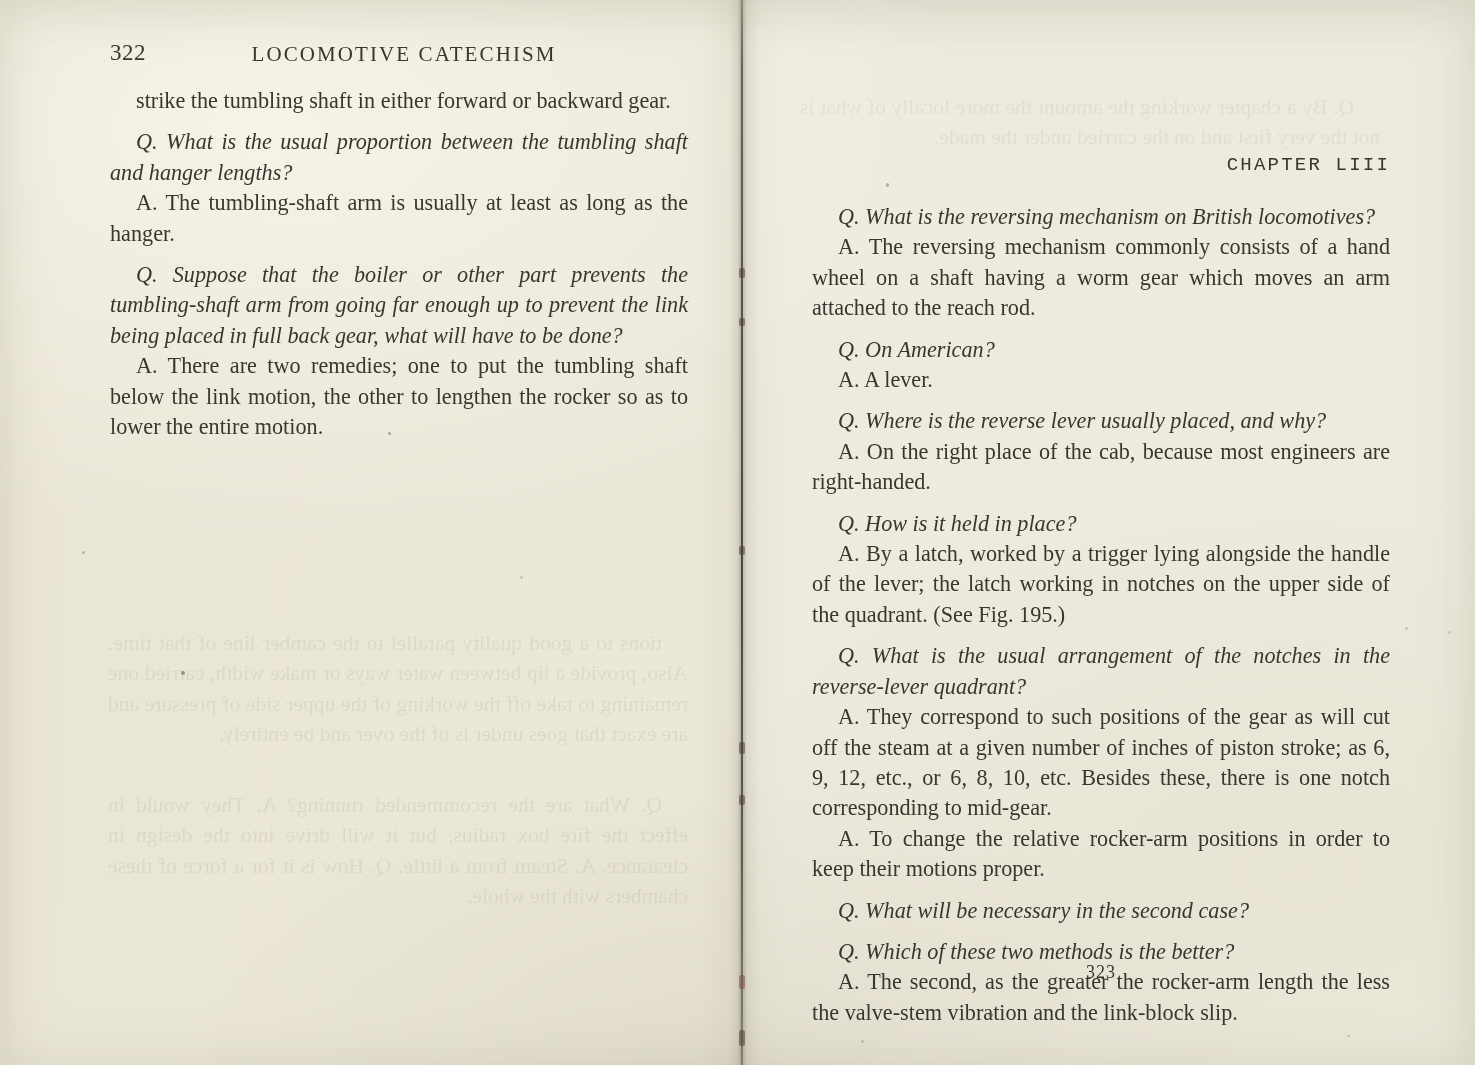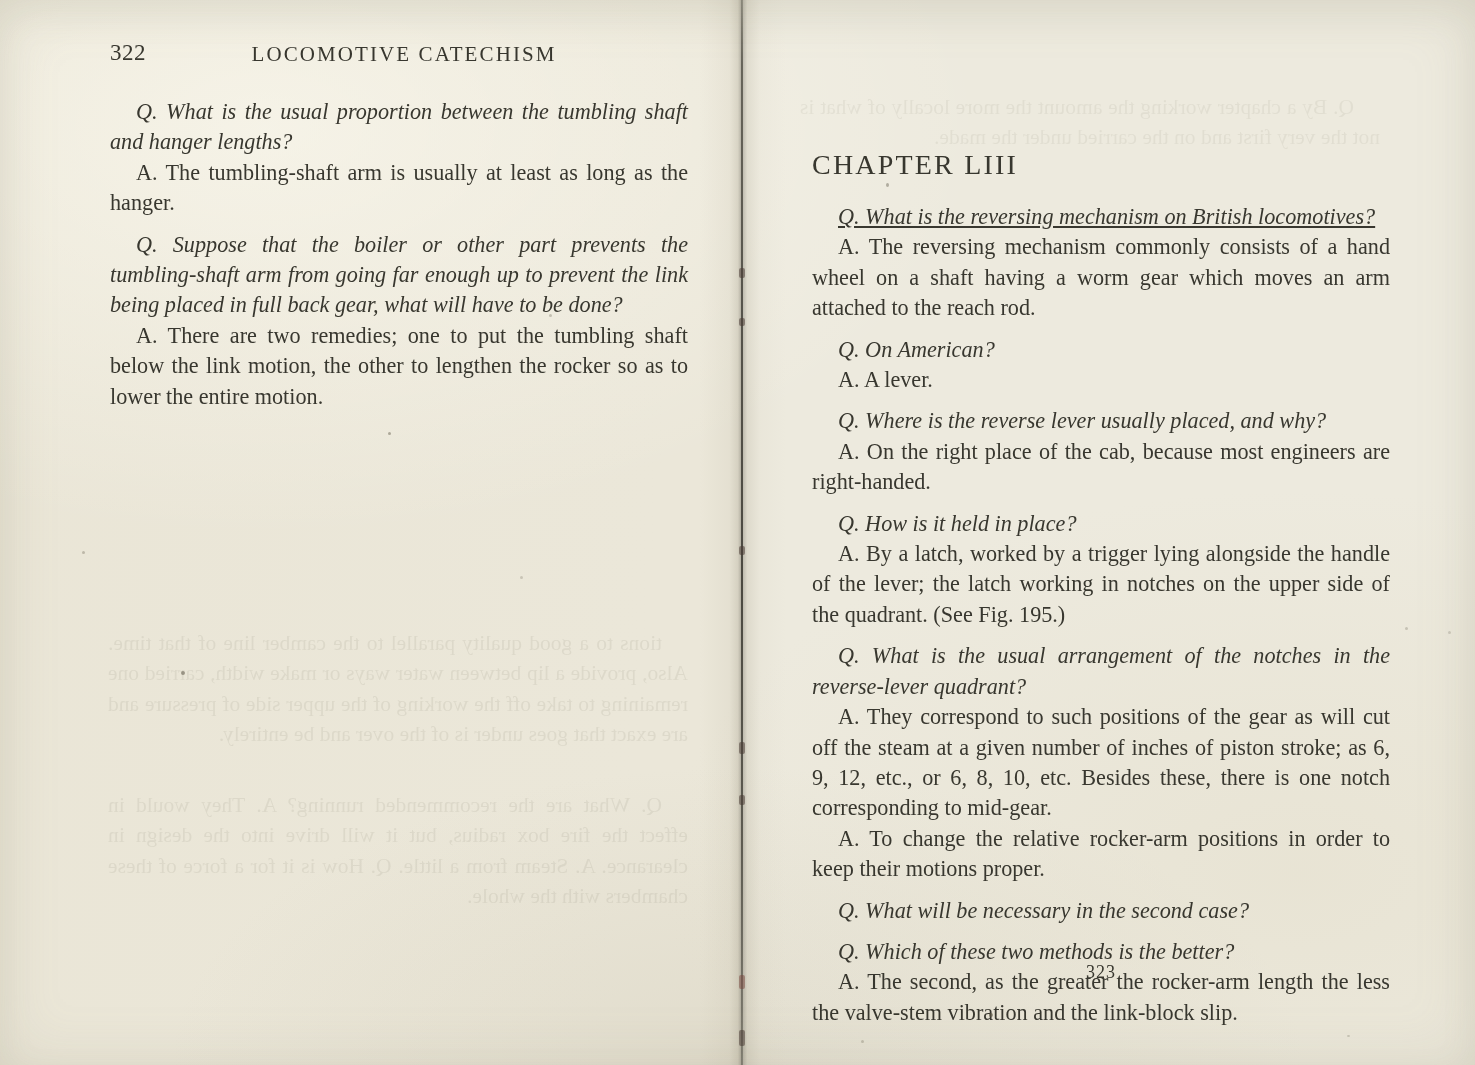--- a/index.html
+++ b/index.html
@@ -137,45 +137,46 @@
     position: absolute;
     font-size: 22.2px;
     line-height: 30.4px;
     text-align: justify;
     text-justify: inter-word;
   }
   .col-left  { left: 110px; top: 86px;  width: 578px; }
   .col-right { left: 70px;  top: 150px; width: 578px; }
 
   .chapter-no {
-    text-align: left;
-    font-size: 28px;
+    text-align: right;
+    font-size: 19px;
     letter-spacing: 2.2px;
     margin: 0 0 22px 0;
     line-height: 30px;
+    font-family: Liberation Mono, monospace;
   }
   .chapter-title {
     text-align: center;
     font-size: 18.6px;
     font-weight: bold;
     letter-spacing: 1.7px;
     margin: 0 0 16px 0;
     line-height: 24px;
   }
 
   p.para {
     margin: 0;
     text-indent: 26px;
     hyphens: manual;
   }
   p.q {
     font-style: italic;
     margin-top: 11px;
   }
-  p.q.tight { margin-top: 0; text-decoration: underline; }
+  p.q.tight { margin-top: 0; }
   p.a { font-style: normal; }
 
   .folio-bottom {
     position: absolute;
     left: 70px;
     top: 962px;
     width: 578px;
     text-align: center;
     font-size: 18px;
     letter-spacing: 1px;
@@ -228,20 +229,21 @@
   </div>
 
   <div class="page page-left">
 
     <div class="running-head">
       <span class="folio-left">322</span>
       <span class="head-title">LOCOMOTIVE CATECHISM</span>
     </div>
 
     <div class="column col-left">
+      <p class="para a">strike the tumbling shaft in either forward or backward gear.</p>
 
       <p class="para q">Q. What is the usual proportion between the tumbling shaft and hanger lengths?</p>
       <p class="para a">A. The tumbling-shaft arm is usually at least as long as the hanger.</p>
 
       <p class="para q">Q. Suppose that the boiler or other part prevents the tumbling-shaft arm from going far enough up to prevent the link being placed in full back gear, what will have to be done?</p>
       <p class="para a">A. There are two remedies; one to put the tumbling shaft below the link motion, the other to lengthen the rocker so as to lower the entire motion.</p>
     </div>
   </div>
 
   <div class="gutter"></div>

